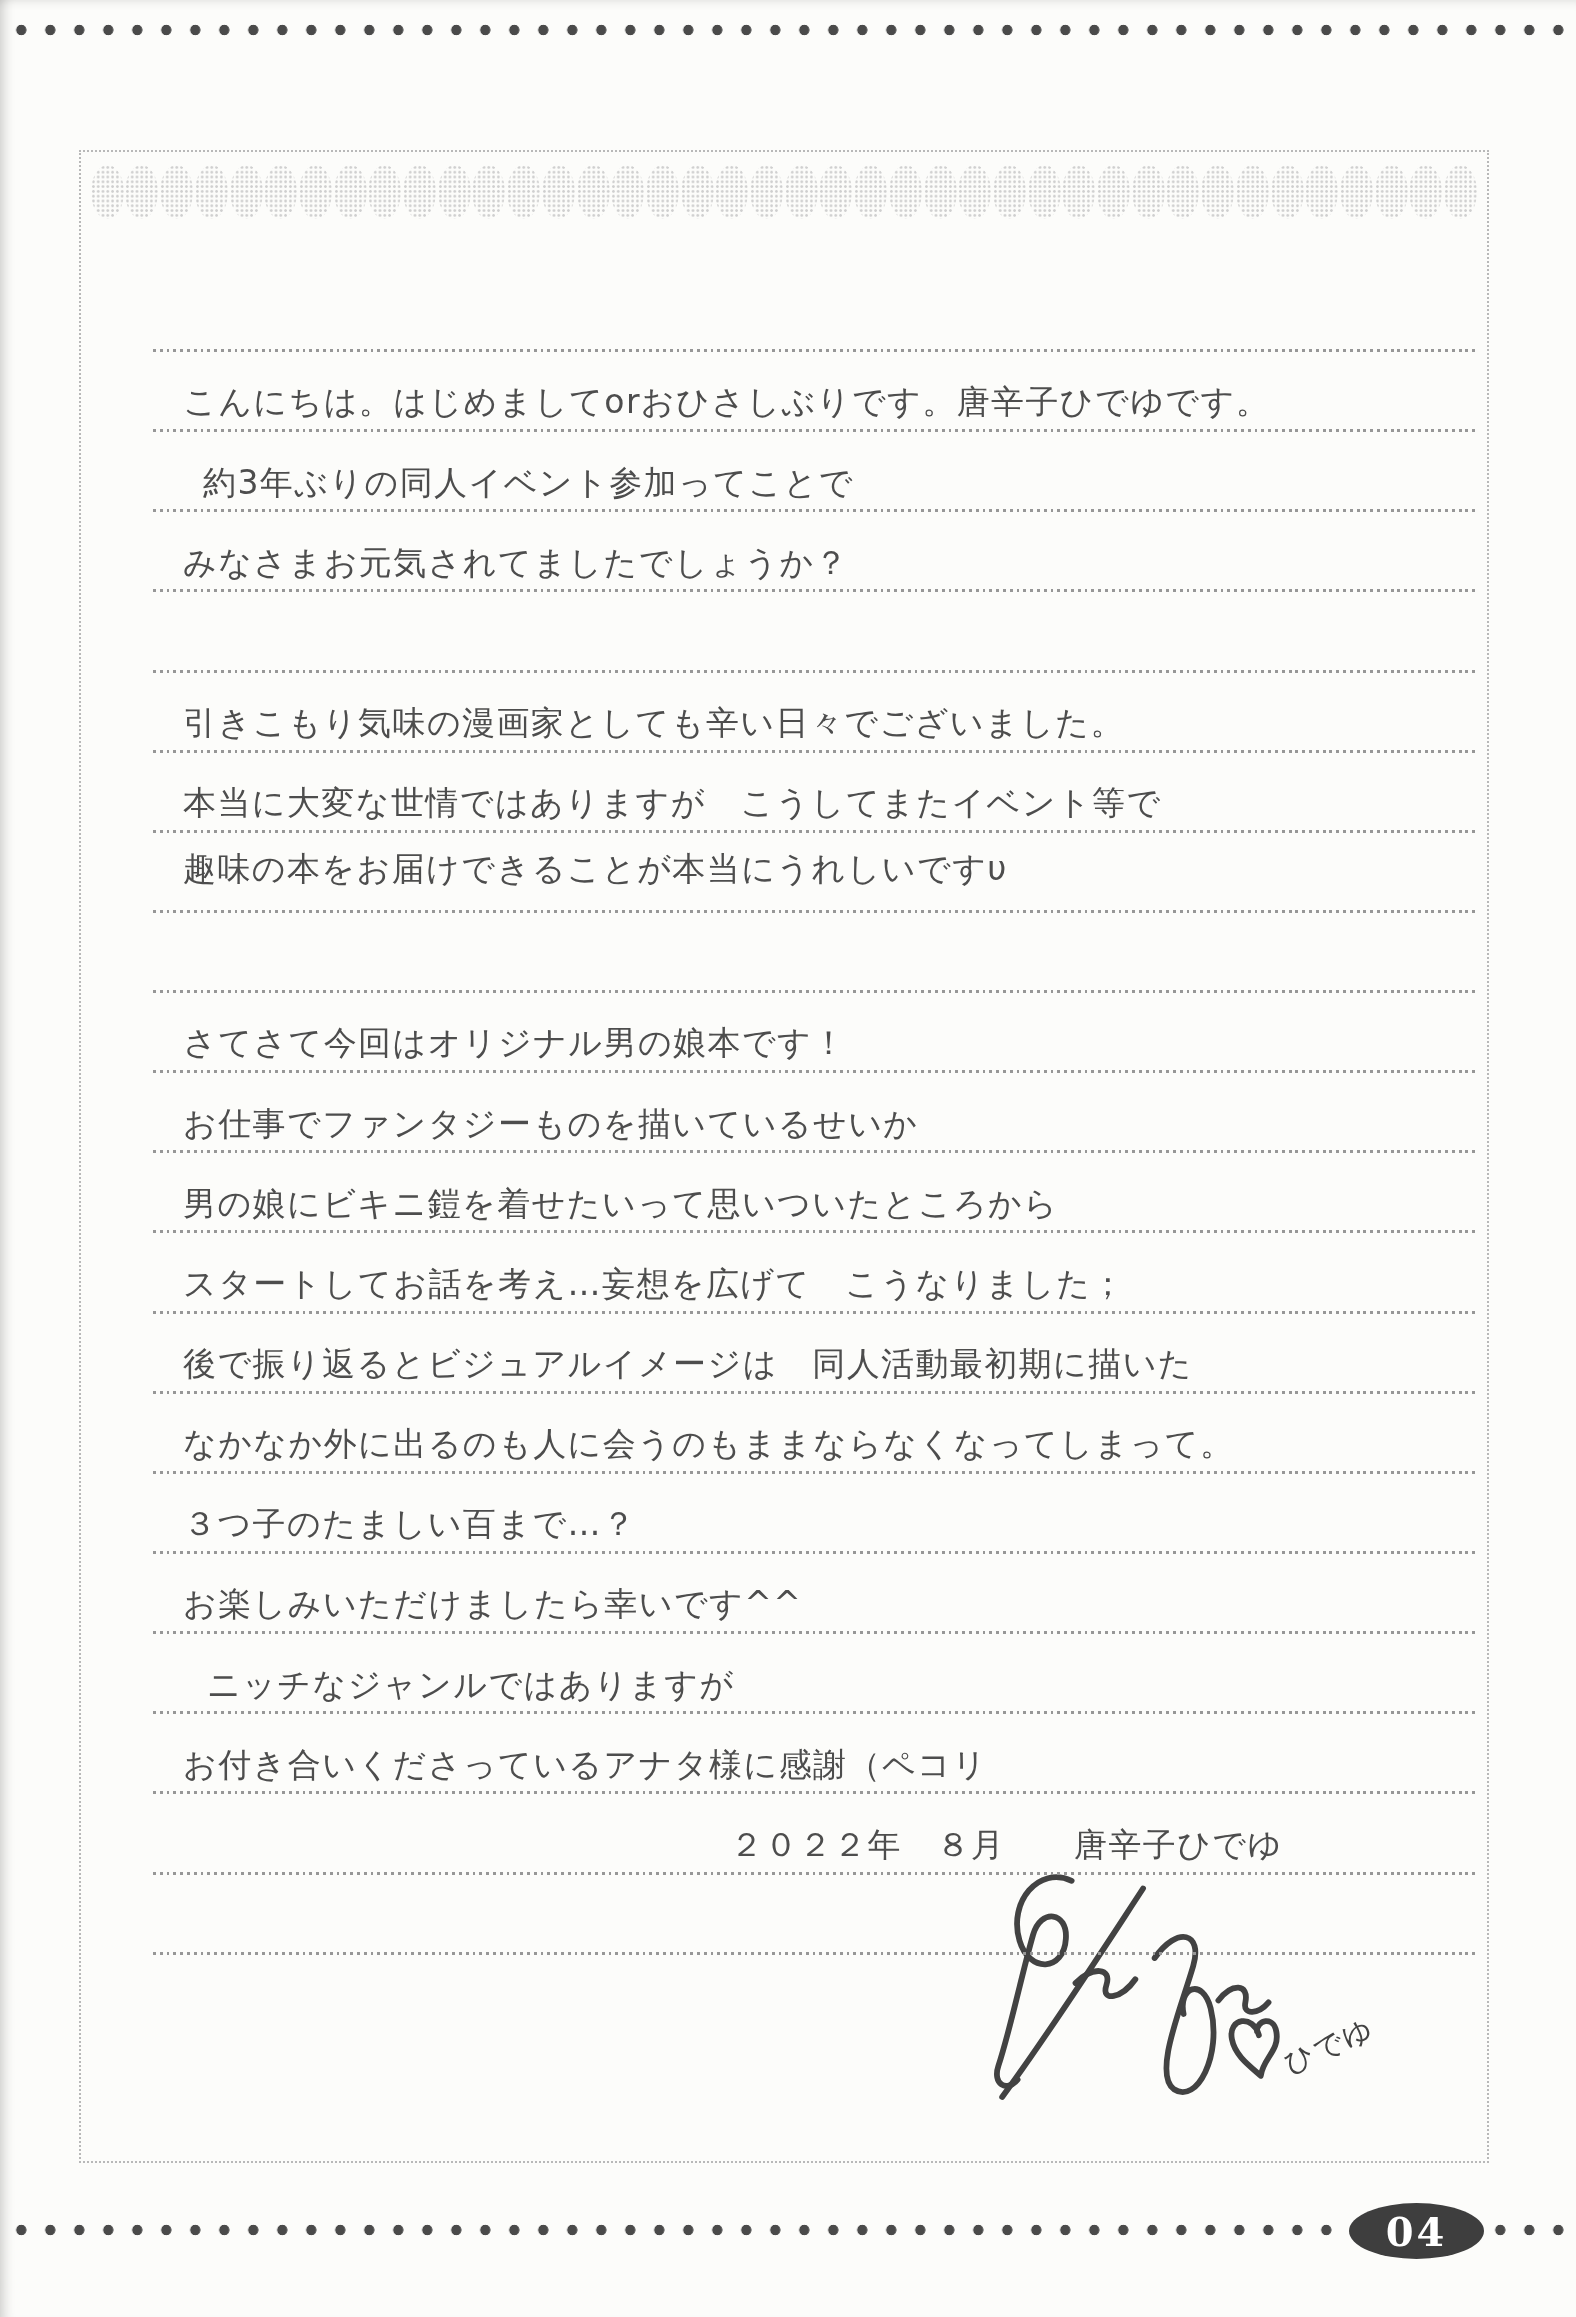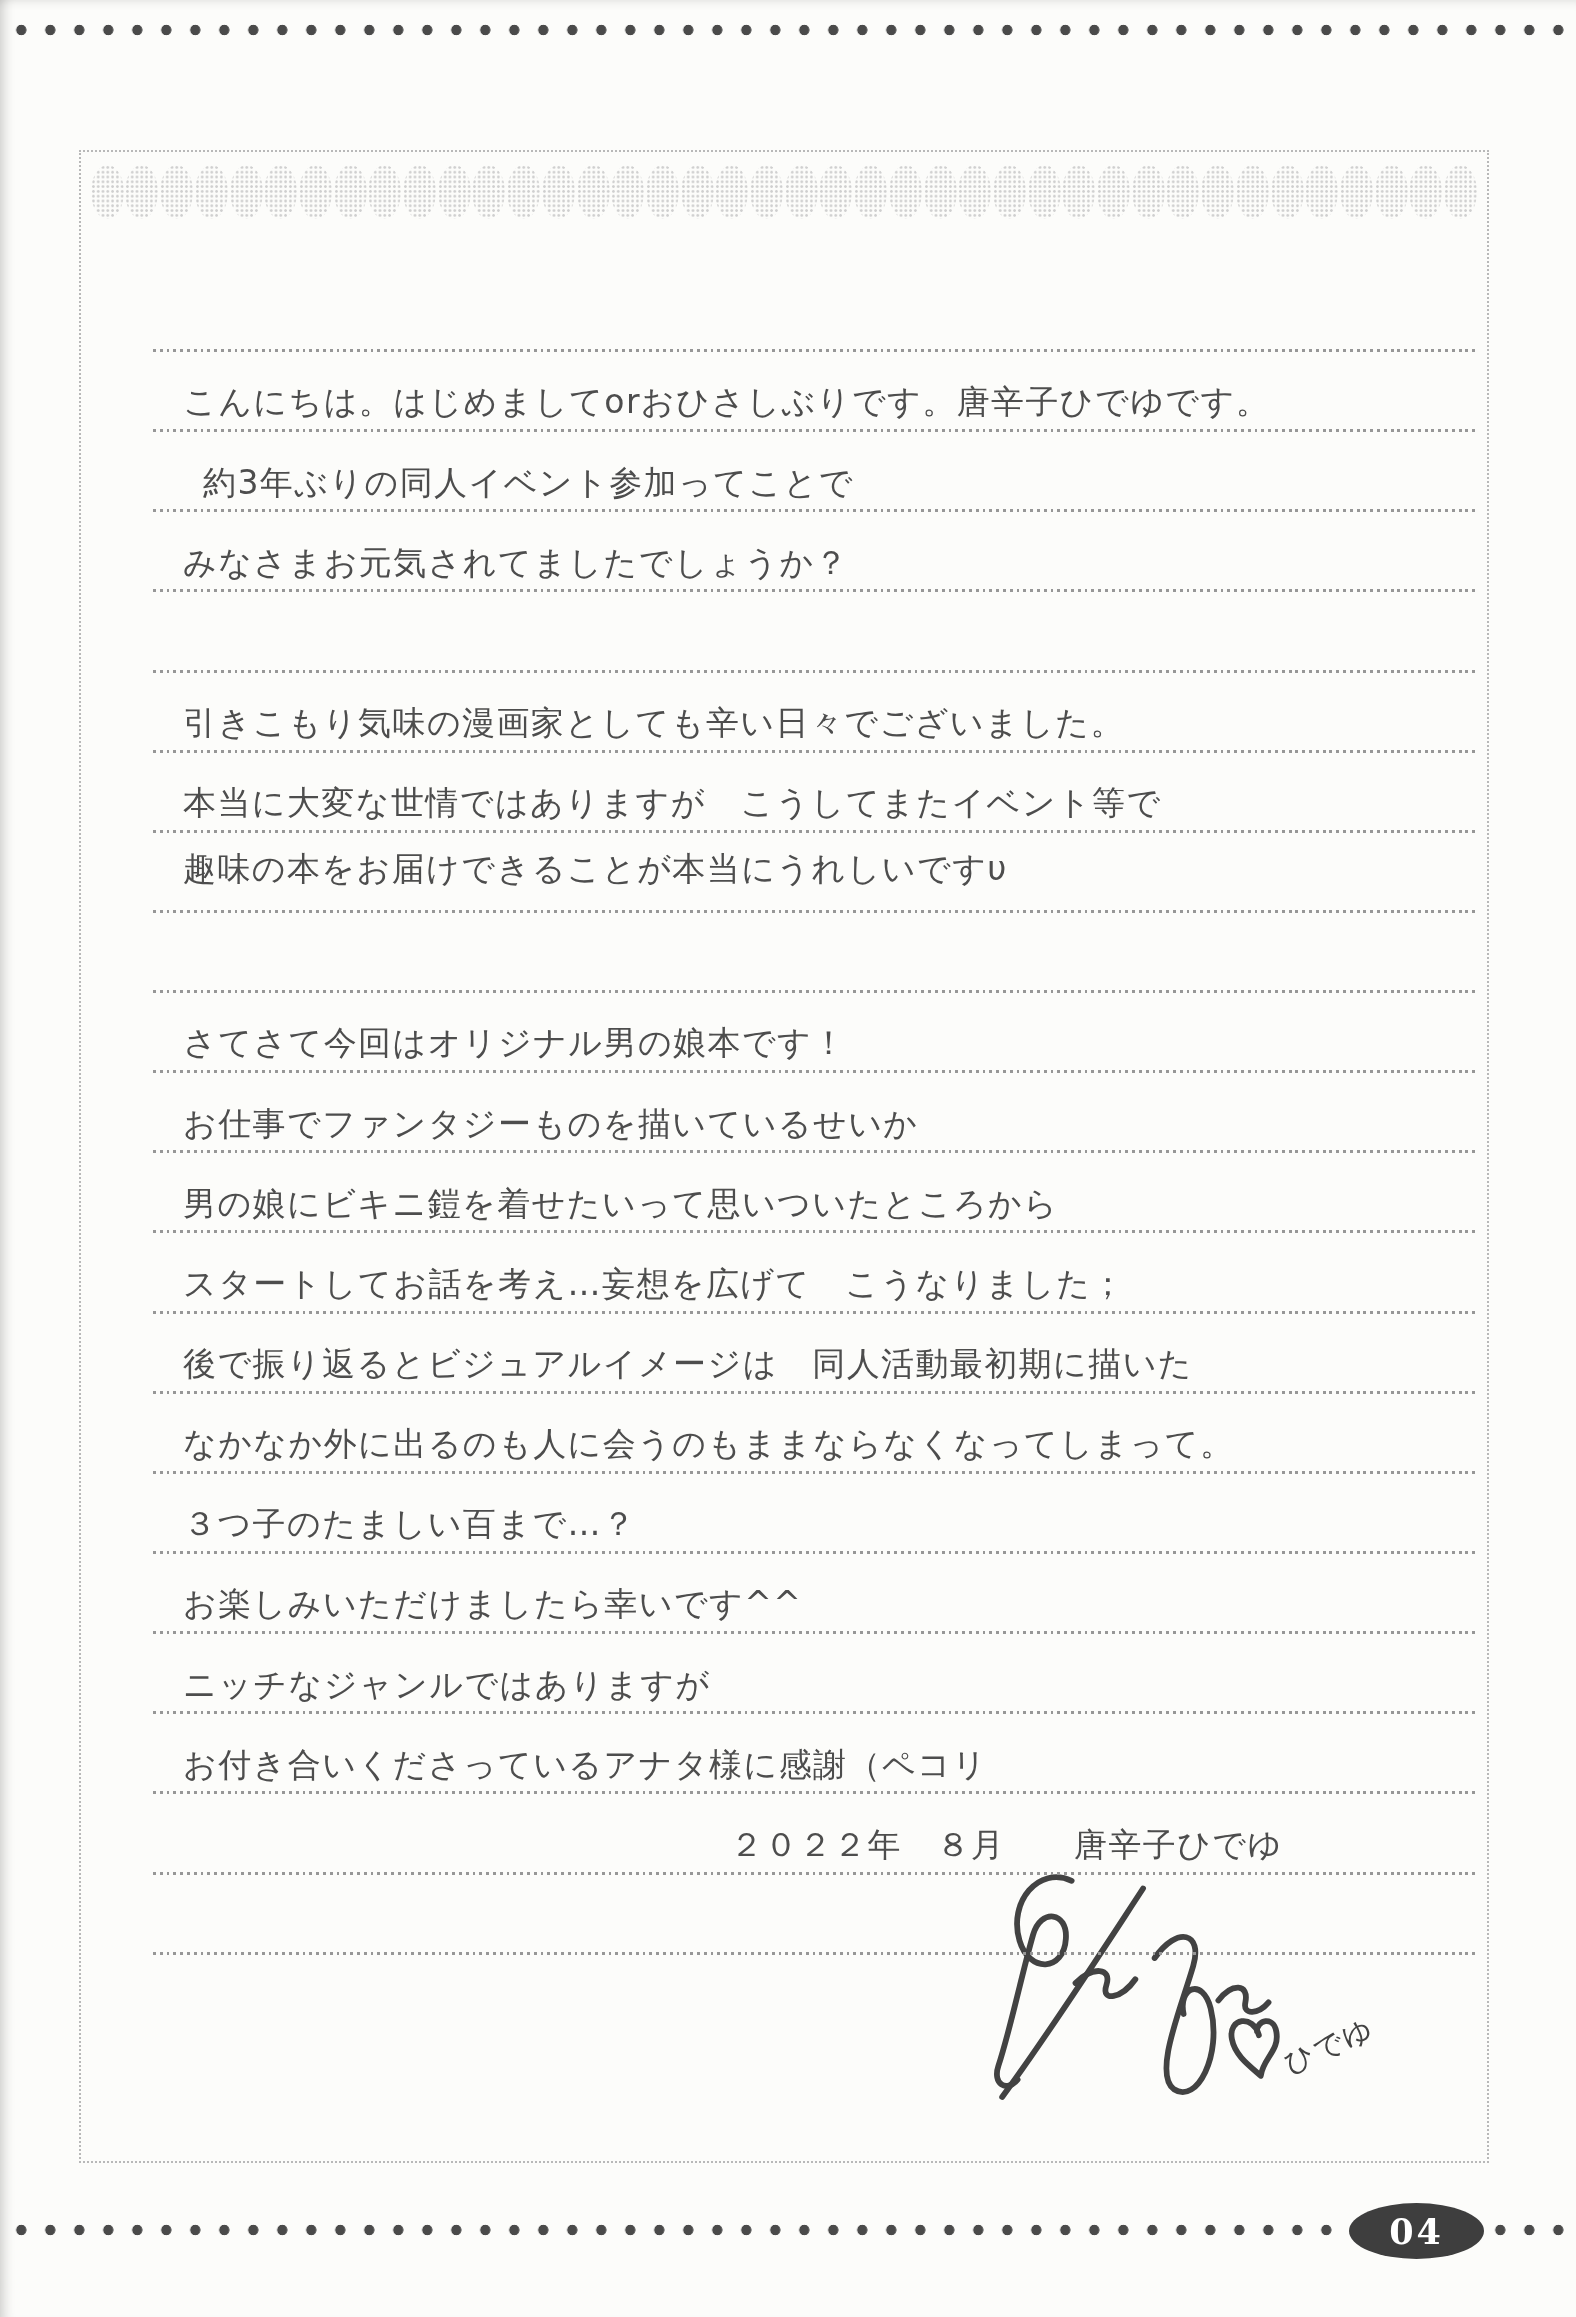--- a/index.html
+++ b/index.html
@@ -59,21 +59,21 @@
   .sig-stroke{fill:none;stroke:#424242;stroke-width:6;stroke-linecap:round;stroke-linejoin:round;}
   .sig-kana{fill:#424242;font-size:30px;letter-spacing:2px;}
   
   .page-badge{
     position:absolute;left:1349px;top:2203px;width:135px;height:56px;
     background:var(--badge-bg,#3e3e3e);
     border-radius:50%;
     display:flex;align-items:center;justify-content:center;
     color:var(--badge-text,#fff);
     font-family:"DejaVu Serif",serif;
-    font-weight:bold;font-size:35px;letter-spacing:2.9px;
+    font-weight:bold;font-size:40px;letter-spacing:2.9px;
     z-index:2;
     text-align:center;
   }
 </style>
 </head>
 <body>
 
 <div class="page" style="--ink: #4d4d4d; --rule: #979797; --border: #b8b8b8; --dot: #4a4a4a; --halftone: #cfcfcf; --badge-bg: #3e3e3e; --badge-text: #ffffff;">
 
   <div class="dot-row top"></div>
@@ -161,21 +161,21 @@
       <div class="hand-line" style="top: 614px; text-align: center;">本当に大変な世情ではありますが　こうしてまたイベント等で</div>
       <div class="hand-line" style="top: 680px;">趣味の本をお届けできることが本当にうれしいですυ</div>
       <div class="hand-line" style="top: 854px;">さてさて今回はオリジナル男の娘本です！</div>
       <div class="hand-line" style="top: 935px;">お仕事でファンタジーものを描いているせいか</div>
       <div class="hand-line" style="top: 1015px;">男の娘にビキニ鎧を着せたいって思いついたところから</div>
       <div class="hand-line" style="top: 1095px;">スタートしてお話を考え…妄想を広げて　こうなりました；</div>
       <div class="hand-line" style="top: 1175px;">後で振り返るとビジュアルイメージは　同人活動最初期に描いた</div>
       <div class="hand-line" style="top: 1255px;">なかなか外に出るのも人に会うのもままならなくなってしまって。</div>
       <div class="hand-line" style="top: 1335px;">３つ子のたましい百まで…？</div>
       <div class="hand-line" style="top: 1415px;">お楽しみいただけましたら幸いです^^</div>
-      <div class="hand-line" style="top: 1496px;">ニッチなジャンルではありますが</div>
+      <div class="hand-line" style="top: 1496px; margin-left: 24px;">ニッチなジャンルではありますが</div>
       <div class="hand-line" style="top: 1576px;">お付き合いくださっているアナタ様に感謝（ペコリ</div>
       <div class="hand-line date" style="top: 1656px;">２０２２年　８月　　唐辛子ひでゆ</div>
     </div>
 
   <div class="dot-row bottom"></div>
 
   <div class="page-badge">
     <span>04</span>
   </div>
 

